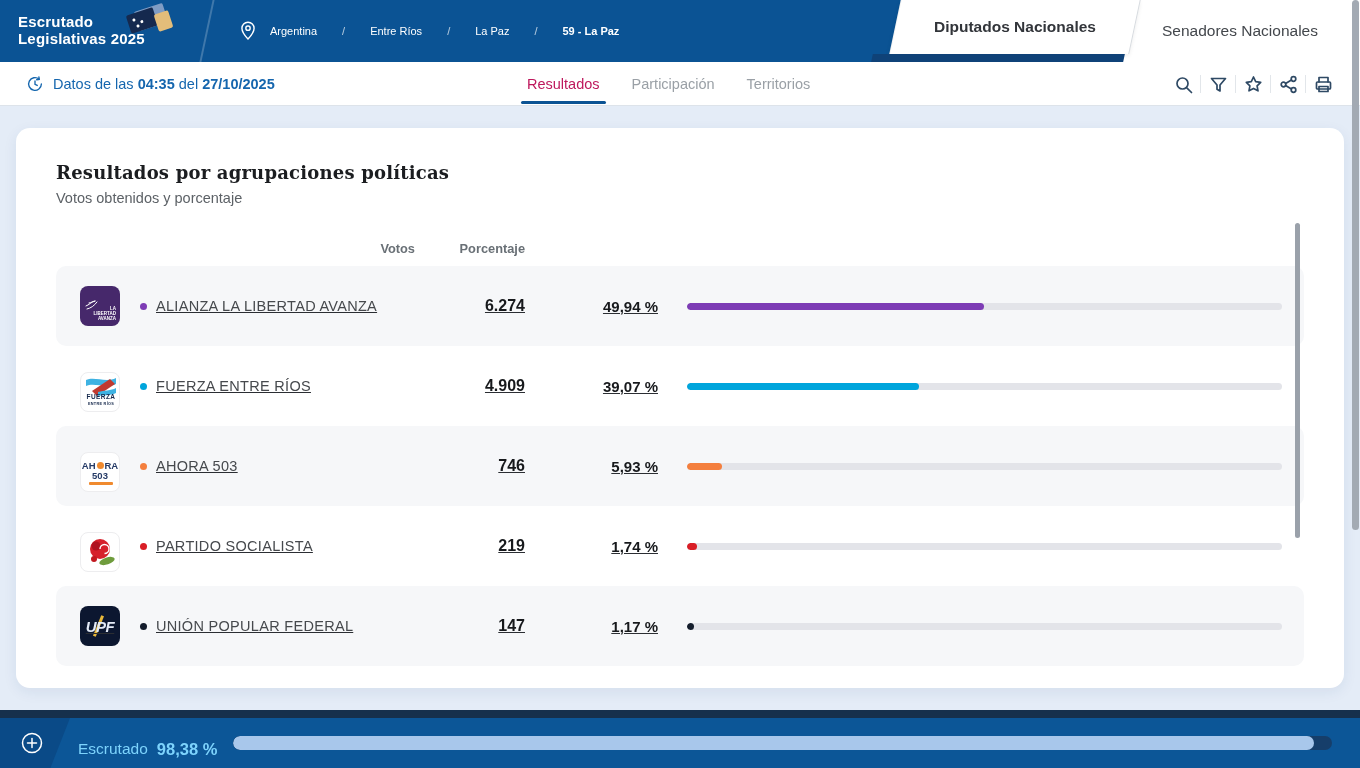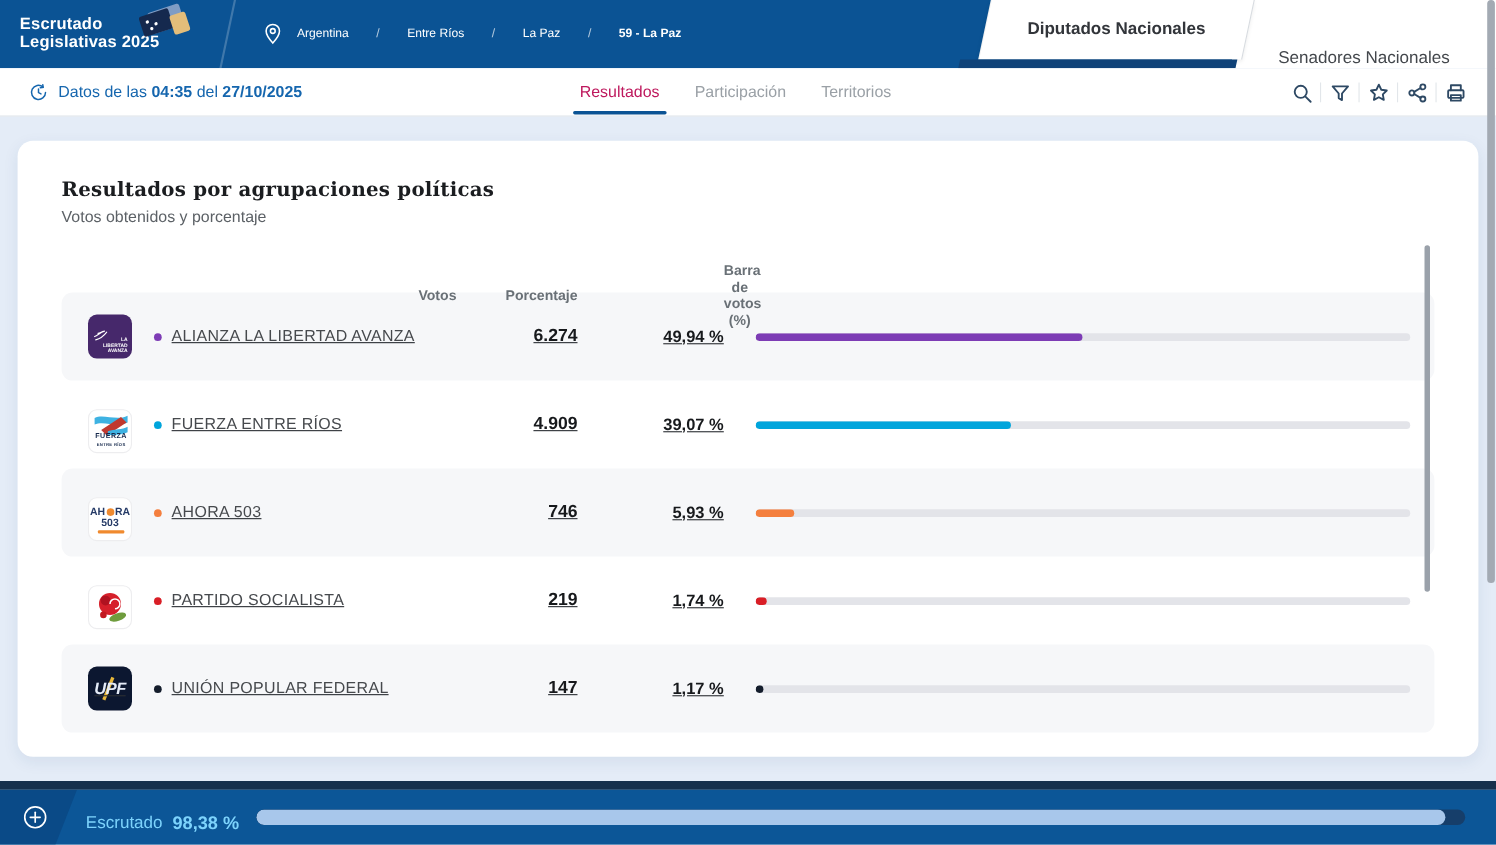--- a/index.html
+++ b/index.html
@@ -31,21 +31,21 @@
   }
   .breadcrumb { position:absolute; left:238px; top:0; height:62px; display:flex; align-items:center; gap:12px; }
   .pin-icon { width:20px; height:22px; }
   .crumbs { font-size:11px; color:#fff; display:flex; gap:25px; align-items:center; }
   .crumb { cursor:pointer; }
   .crumb-sep { color:rgba(255,255,255,.7); }
   .crumb-current { font-weight:bold; }
 
   .tab-senadores {
     position:absolute; right:0; top:0; width:240px; height:62px; background:#fff;
-    display:flex; align-items:flex-end; justify-content:center;
+    display:flex; align-items:center; justify-content:center;
     font-size:15.5px; color:#43474c; cursor:pointer;
   }
   .tab-diputados {
     position:absolute; left:895px; top:0; width:240px; height:54px; background:#fff;
     transform:skewX(-12deg); border-right:1px solid #d7dbe0; border-left:1px solid rgba(0,0,0,.05);
     display:flex; align-items:center; justify-content:center; cursor:pointer;
     box-shadow:0 2px 4px rgba(0,0,0,.08);
   }
   .tab-diputados .lbl { transform:skewX(12deg); font-size:15.5px; font-weight:bold; color:#32353a; }
   .tab-underline {
@@ -247,21 +247,20 @@
 </div>
 
 <div class="card">
   <div class="card-title">Resultados por agrupaciones políticas</div>
   <div class="card-subtitle">Votos obtenidos y porcentaje</div>
 
   <div class="grid-row col-headers">
     <div class="votes">Votos</div>
     <div class="pct">Porcentaje</div>
     <div></div>
-    <div class="bar">Barra de votos (%)</div>
   </div>
 
   <div class="rows">
 
     <div class="grid-row row stripe">
       <div class="name-cell">
         <div class="plogo lla">
           <svg class="lla-bird" viewBox="0 0 20 20" fill="none" stroke="#fff" stroke-width="1" stroke-linecap="round">
             <path d="M3 12c3-1 5-4 9-5M4 15c4-1 7-3 10-7M6 9c2 0 4-2 6-2"></path>
           </svg>

